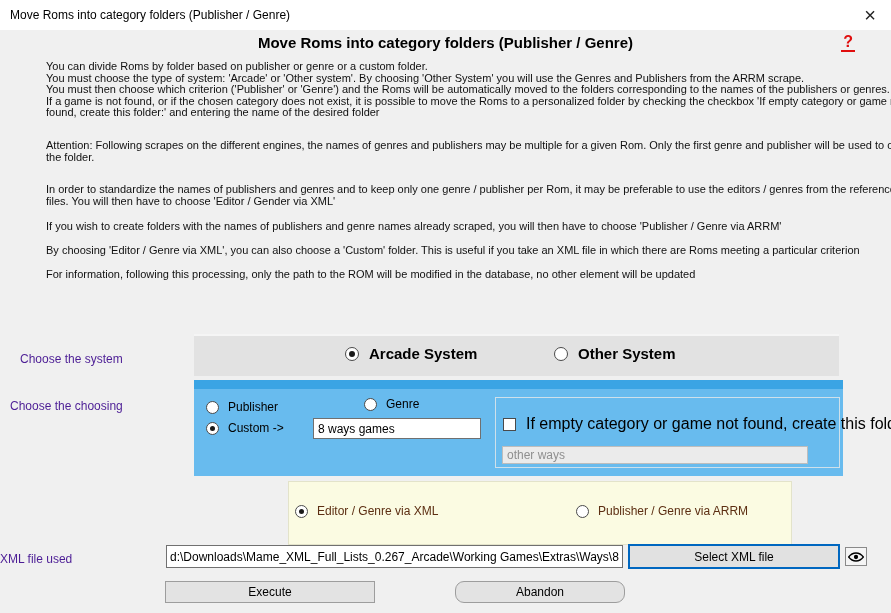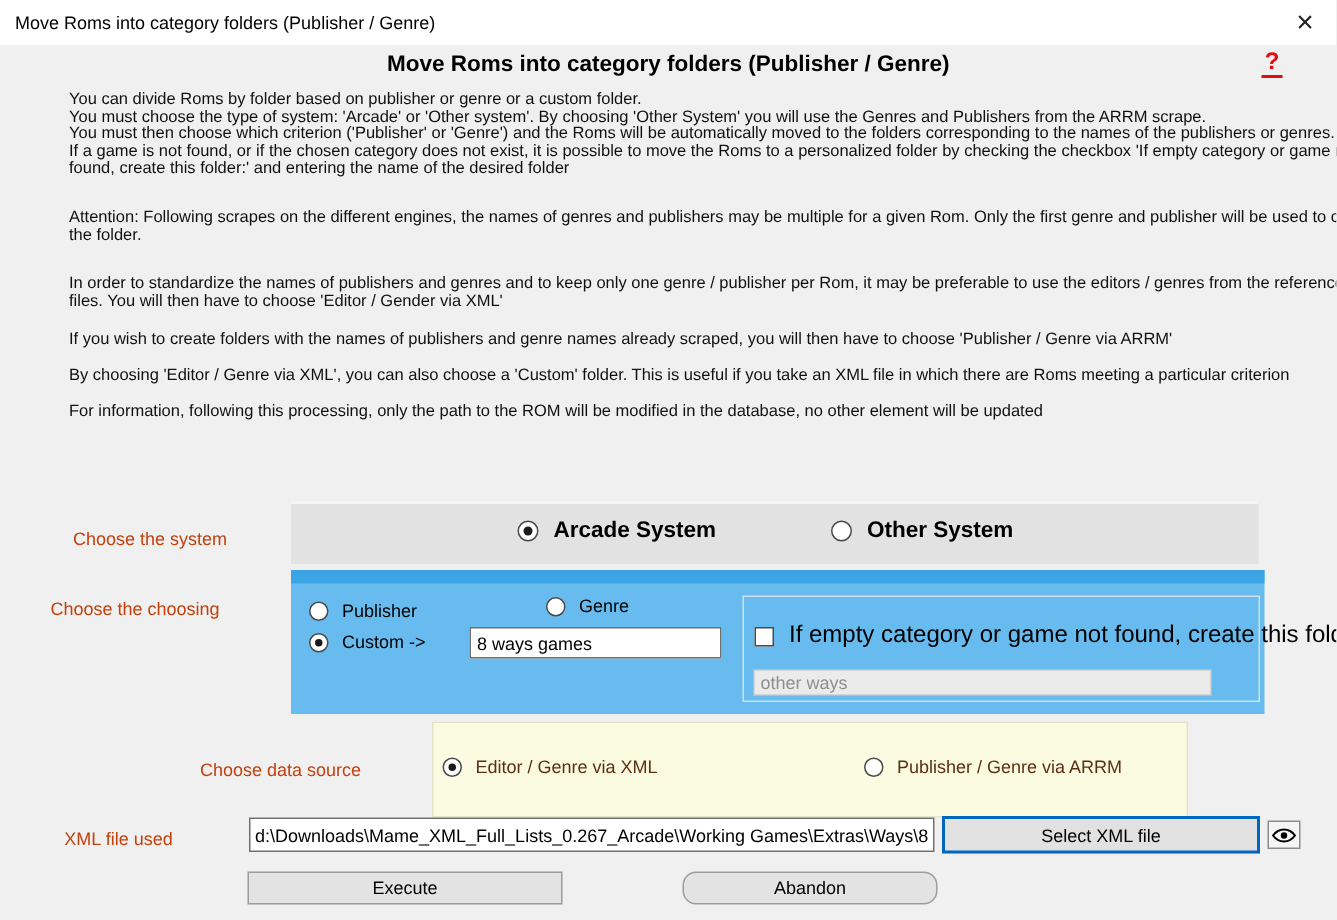--- a/index.html
+++ b/index.html
@@ -20,21 +20,21 @@
             border-bottom:2px solid #e00e0e; line-height:17px; padding:0 2px; cursor:pointer; }
 
   
   .paras { position:absolute; left:10px; top:61px; width:876px; font-size:11px; line-height:11.6px; color:#101010;margin-left:36px; }
   .paras .pline { white-space:nowrap; }
   .p-gap-lg { margin-bottom:21px; }
   .p-gap-md { margin-bottom:14px; }
   .p-gap-sm { margin-bottom:12px; }
 
   
-  .side-label { position:absolute; font-size:12px; color:#c2410c; text-align:center; white-space:nowrap; }
+  .side-label { position:absolute; font-size:12px; color:#4c1d95; text-align:left; white-space:nowrap; }
 
   
   .system-panel { position:absolute; left:194px; top:334px; width:645px; height:42px;
                   background:#e2e2e2; border-top:2px solid #f5f5f5; }
   .sys-opt { position:absolute; top:9px; display:flex; align-items:center; gap:10px; cursor:pointer; }
   .sys-opt .lbl { font-size:15px; font-weight:bold; color:#000; white-space:nowrap; }
 
   
   .radio { display:inline-block; width:13px; height:13px; border:1px solid #4a4a4a; border-radius:50%;
            background:#fff; position:relative; flex:none; }
@@ -135,21 +135,20 @@
     <input class="cat-input" type="text" value="8 ways games" style="">
     <div class="fallback-panel">
       <div class="fb-check-row">
         <span class="checkbox"></span>
         <span class="lbl">If empty category or game not found, create this folder:</span>
       </div>
       <input class="fb-input" type="text" value="other ways" style="">
     </div>
   </div>
 
-  <div class="side-label" style="left:107px; top:506px; width:160px;">Choose data source</div>
   <div class="src-panel">
     <div class="src-opt" style="left:6px;">
       <span class="radio checked"></span>
       <span class="lbl">Editor / Genre via XML</span>
     </div>
     <div class="src-opt" style="left:287px;">
       <span class="radio"></span>
       <span class="lbl">Publisher / Genre via ARRM</span>
     </div>
   </div>

